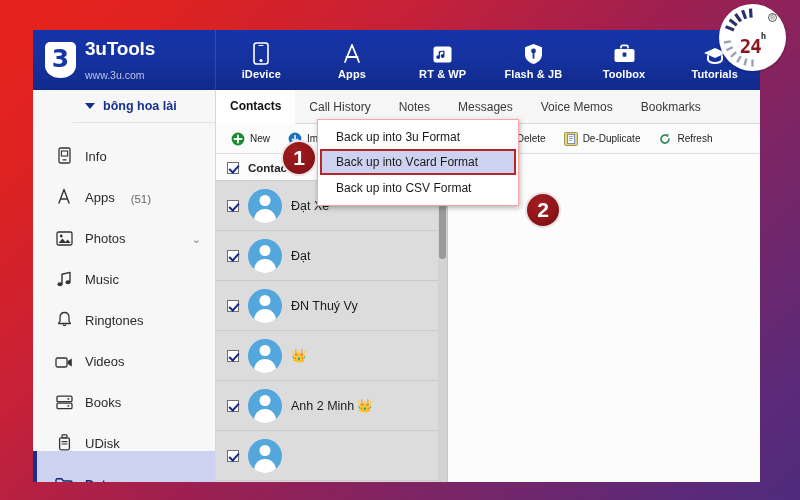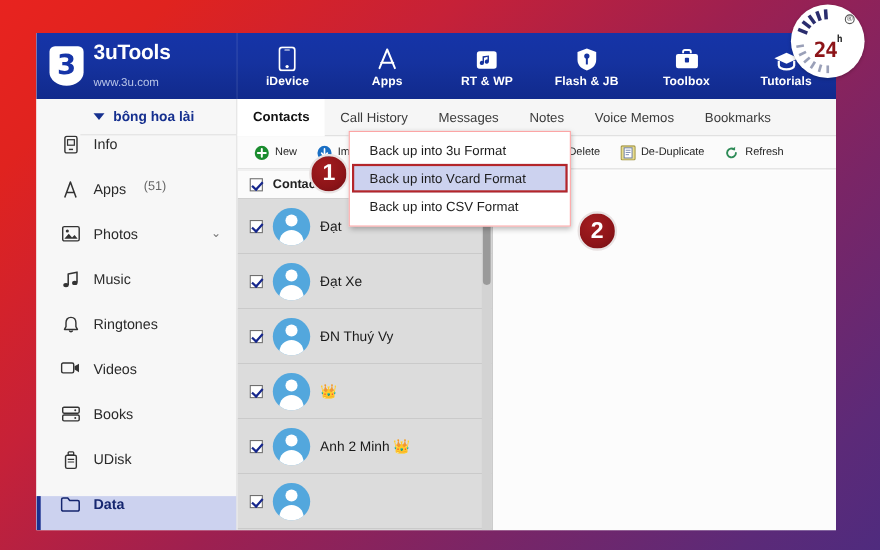--- a/index.html
+++ b/index.html
@@ -101,21 +101,21 @@
     width: 0; height: 0;
     border-left: 5px solid transparent;
     border-right: 5px solid transparent;
     border-top: 6px solid #16308f;
   }
   .device-name {
     color: #16308f; font-size: 12.5px; font-weight: bold;
   }
   .side-item {
     height: 41px;
-    display: flex; align-items: flex-start;
+    display: flex; align-items: flex-end;
     padding-left: 22px;
     gap: 12px;
     cursor: pointer;
     position: relative;
     color: #2a2a2a;
   }
   .side-item .ico { width: 18px; display: flex; align-items: center; justify-content: center; }
   .side-item .lbl { font-size: 13px; }
   .side-item .count { font-size: 11.5px; color: #666; margin-left: 4px; }
   .side-item .chev { margin-left: auto; margin-right: 14px; color: #7a7a7a; font-size: 11px; }
@@ -522,22 +522,22 @@
         <span class="lbl">Data</span>
       </div>
 
     </div>
 
     <div class="content">
 
       <div class="tabs">
         <div class="tab active">Contacts</div>
         <div class="tab">Call History</div>
+        <div class="tab">Notes</div>
         <div class="tab">Messages</div>
-        <div class="tab">Notes</div>
         <div class="tab">Voice Memos</div>
         <div class="tab">Bookmarks</div>
       </div>
 
       <div class="toolbar">
 
         <div class="tb-btn">
           <span class="tb-ico">
             <svg width="14" height="14" viewBox="0 0 14 14">
                 <circle cx="7" cy="7" r="6.4" fill="#1a8c2e"></circle>
@@ -615,26 +615,26 @@
         <div class="list-col">
 
           <div class="list-head">
             <span class="chk"></span>
             <span>Contacts</span>
           </div>
 
           <div class="row">
             <span class="chk"></span>
             <span class="avatar"></span>
-            <span class="row-name">Đạt</span>
+            <span class="row-name">Đạt Xe</span>
           </div>
           <div class="row">
             <span class="chk"></span>
             <span class="avatar"></span>
-            <span class="row-name">Đạt Xe</span>
+            <span class="row-name">Đạt</span>
           </div>
           <div class="row">
             <span class="chk"></span>
             <span class="avatar"></span>
             <span class="row-name">ĐN Thuý Vy</span>
           </div>
           <div class="row">
             <span class="chk"></span>
             <span class="avatar"></span>
             <span class="row-name">👑</span>

